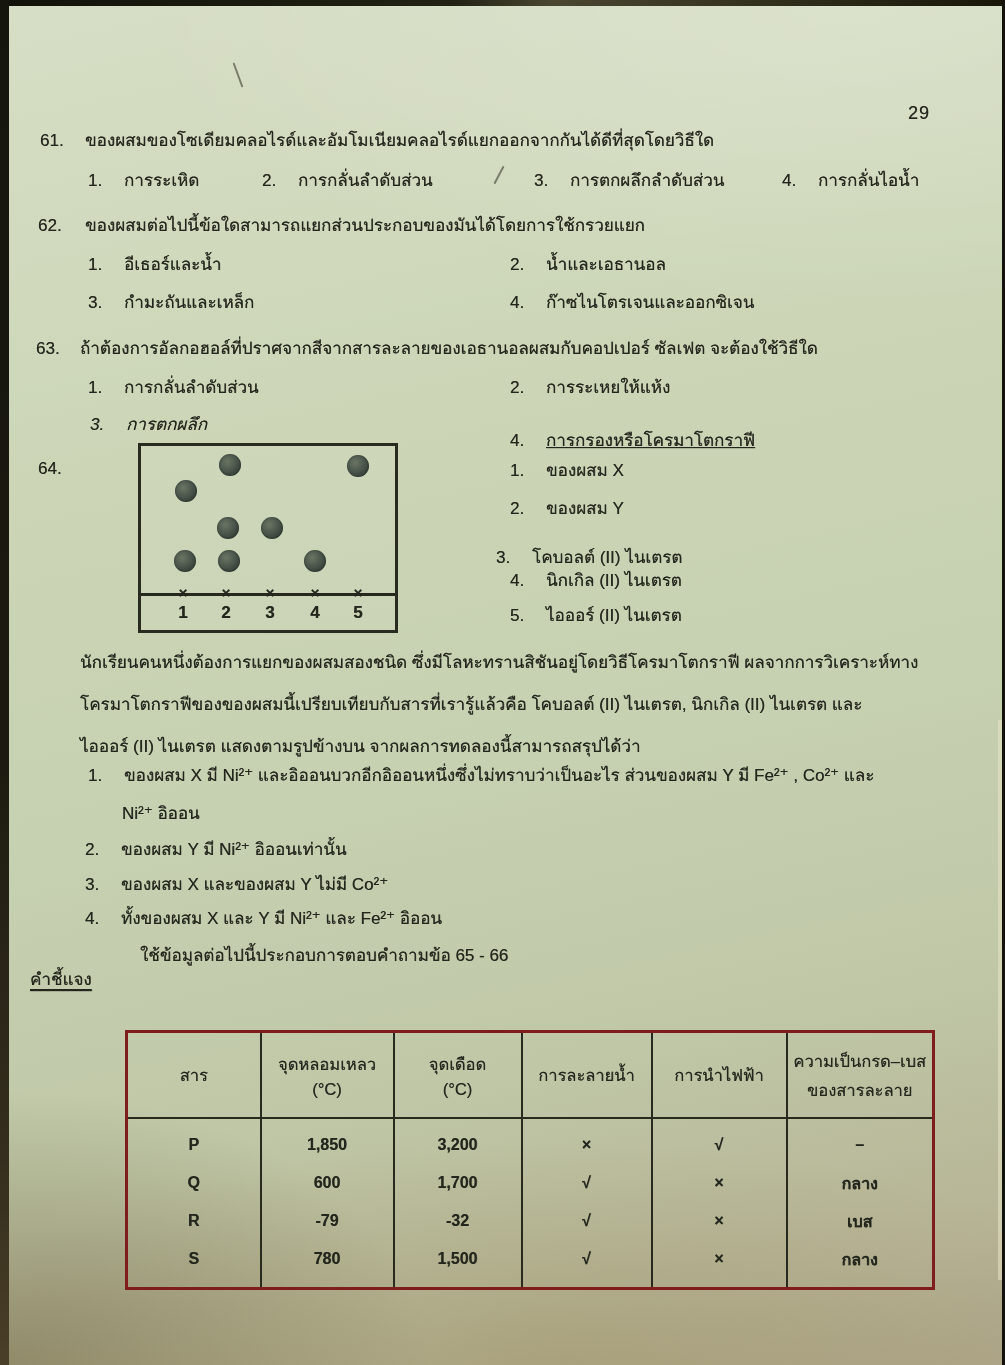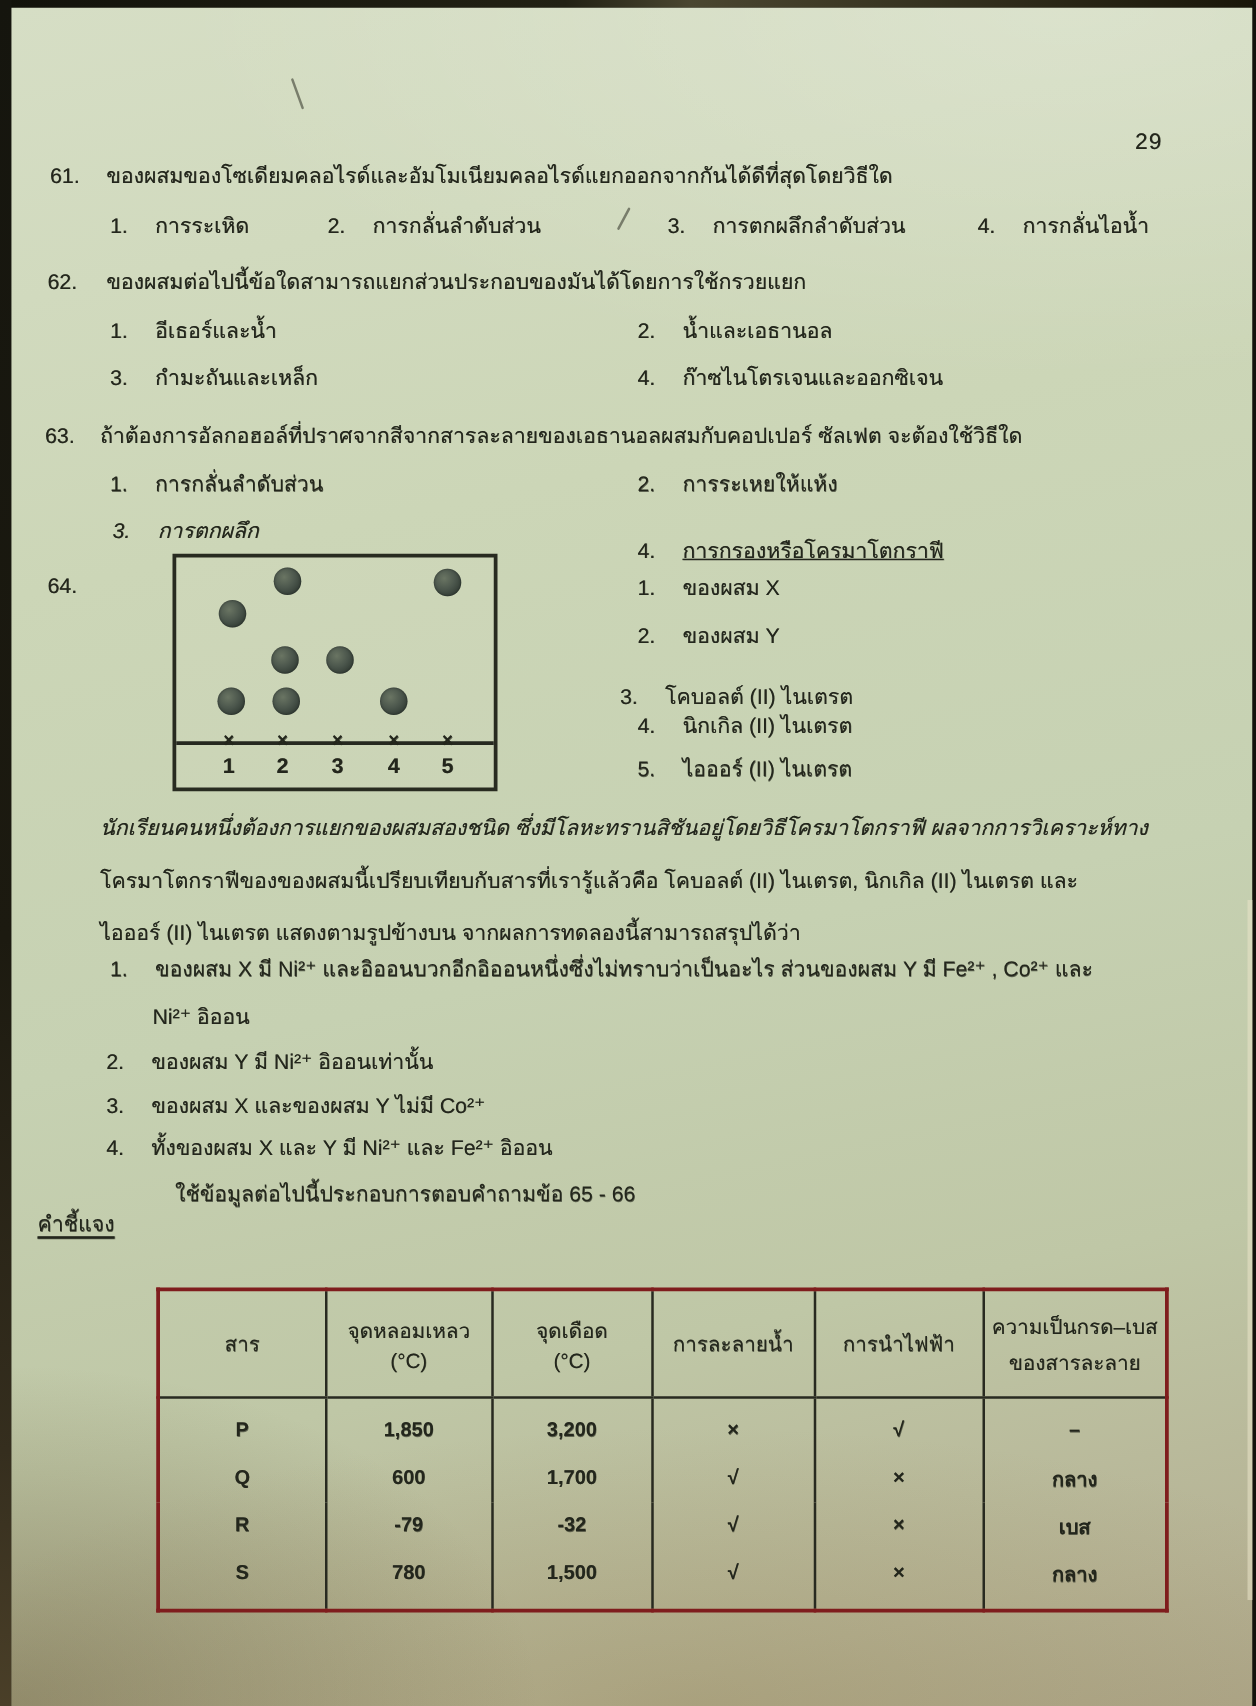--- a/index.html
+++ b/index.html
@@ -106,21 +106,21 @@
     <span class="lane" style="left:164px;">4</span>
     <span class="lane" style="left:207px;">5</span>
   </div>
 
   <div class="t opt" style="left:510px;top:460px;"><span class="onum">1.</span><span class="olab">ของผสม  X</span></div>
   <div class="t opt" style="left:510px;top:498px;"><span class="onum">2.</span><span class="olab">ของผสม  Y</span></div>
   <div class="t opt" style="left:496px;top:535px;margin-top:12px;"><span class="onum">3.</span><span class="olab">โคบอลต์ (II) ไนเตรต</span></div>
   <div class="t opt" style="left:510px;top:570px;"><span class="onum">4.</span><span class="olab">นิกเกิล (II) ไนเตรต</span></div>
   <div class="t opt" style="left:510px;top:605px;"><span class="onum">5.</span><span class="olab">ไอออร์ (II) ไนเตรต</span></div>
 
-  <div class="t" style="left:80px;top:652px;font-style:italic;">นักเรียนคนหนึ่งต้องการแยกของผสมสองชนิด   ซึ่งมีโลหะทรานสิชันอยู่โดยวิธีโครมาโตกราฟี   ผลจากการวิเคราะห์ทาง</div>
+  <div class="t" style="left:80px;top:652px;">นักเรียนคนหนึ่งต้องการแยกของผสมสองชนิด   ซึ่งมีโลหะทรานสิชันอยู่โดยวิธีโครมาโตกราฟี   ผลจากการวิเคราะห์ทาง</div>
   <div class="t" style="left:80px;top:736px;">ไอออร์ (II) ไนเตรต แสดงตามรูปข้างบน จากผลการทดลองนี้สามารถสรุปได้ว่า</div>
   <div class="t" style="left:80px;top:694px;">โครมาโตกราฟีของของผสมนี้เปรียบเทียบกับสารที่เรารู้แล้วคือ โคบอลต์ (II) ไนเตรต, นิกเกิล (II) ไนเตรต และ</div>
 
   <div class="t opt" style="left:88px;top:765px;"><span class="onum">1.</span><span class="olab">ของผสม X มี Ni²⁺  และอิออนบวกอีกอิออนหนึ่งซึ่งไม่ทราบว่าเป็นอะไร ส่วนของผสม Y มี Fe²⁺ , Co²⁺ และ</span></div>
   <div class="t" style="left:122px;top:803px;">Ni²⁺ อิออน</div>
   <div class="t opt" style="left:85px;top:839px;"><span class="onum">2.</span><span class="olab">ของผสม Y มี Ni²⁺  อิออนเท่านั้น</span></div>
   <div class="t opt" style="left:85px;top:874px;"><span class="onum">3.</span><span class="olab">ของผสม X และของผสม Y ไม่มี  Co²⁺</span></div>
   <div class="t opt" style="left:85px;top:908px;"><span class="onum">4.</span><span class="olab">ทั้งของผสม X และ Y มี Ni²⁺  และ Fe²⁺ อิออน</span></div>
 
   <div class="t heading-underline" style="left:30px;top:945px;margin-top:24px;">คำชี้แจง</div>

